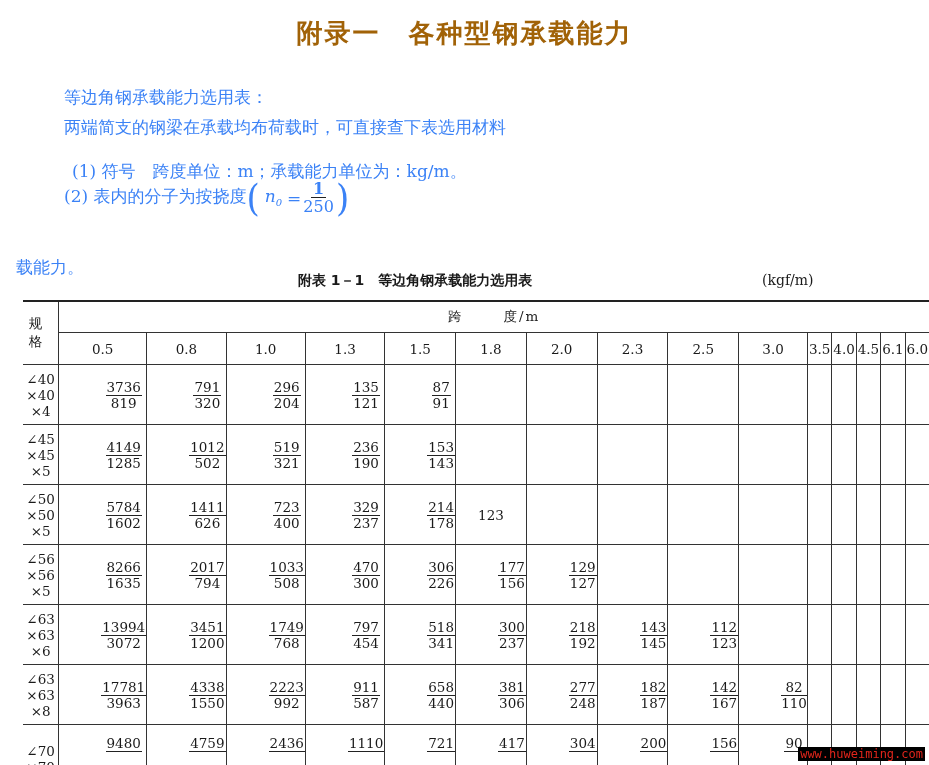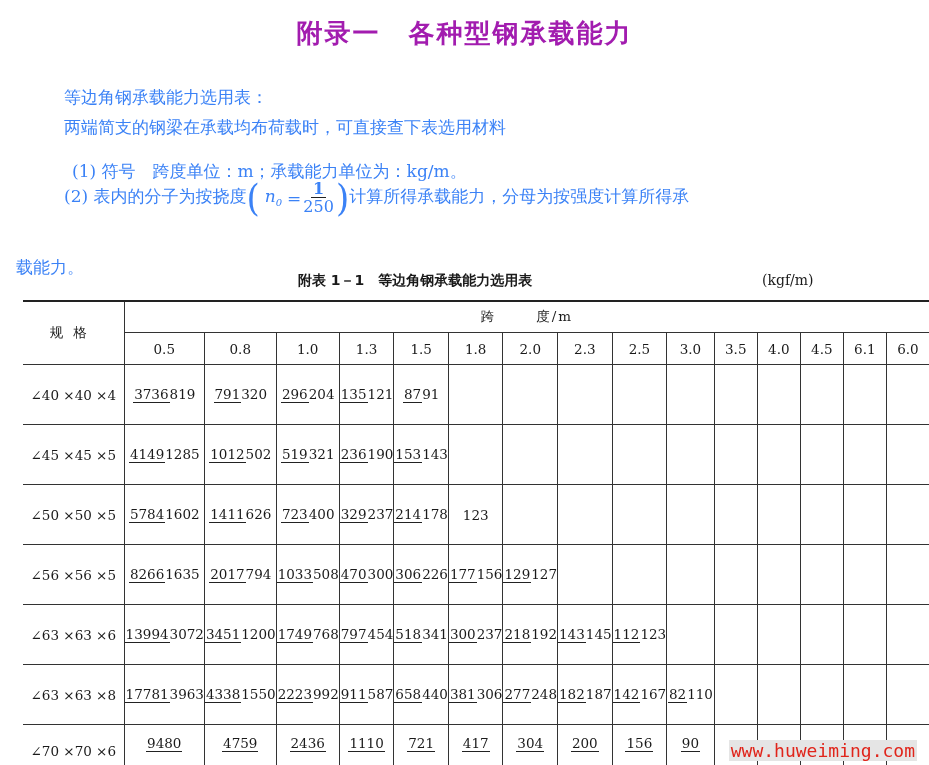--- a/index.html
+++ b/index.html
@@ -1,20 +1,20 @@
 <!DOCTYPE html>
 <html><head>
 <meta charset="utf-8">
 <style>
   html, body { margin: 0; padding: 0; background: #ffffff; }
   body { width: 929px; height: 765px; overflow: hidden; position: relative;
          font-family: "DejaVu Serif", "Liberation Serif", serif; color: #1a1a1a; }
   .title { position: absolute; top: 16px; left: 0; width: 929px; text-align: center;
            font-family: "DejaVu Sans", "Liberation Sans", sans-serif; font-weight: bold;
-           font-size: 26px; letter-spacing: 2px; color: #a21caf; }
+           font-size: 26px; letter-spacing: 2px; color: #a16207; }
   .title .gap { display: inline-block; width: 28px; }
   .para { position: absolute; font-size: 17px; color: #3b82f6; white-space: nowrap; }
   .p1 { left: 64px; top: 86px; }
   .p2 { left: 64px; top: 116px; }
   .p3 { left: 72px; top: 146px; margin-top: 14px; }
   .p4 { left: 64px; top: 180px; }
   .p5 { left: 16px; top: 236px; margin-top: 20px; }
   .frac-inline { display: inline-flex; align-items: center; vertical-align: middle; }
   .paren { font-size: 34px; font-weight: 200; line-height: 1; transform: scaleY(1.1); }
   .n0 { font-style: italic; margin: 0 5px; }
@@ -28,26 +28,26 @@
   table.main td, table.main th { border: 1px solid #333; padding: 0; text-align: center;
                font-weight: normal; font-size: 13.5px; }
   table.main tr > *:first-child { border-left: none; }
   table.main tr > *:last-child { border-right: none; }
   th.spec-head { width: 118px; font-family: "DejaVu Sans", "Liberation Sans", sans-serif; font-size: 14px; font-weight: bold; letter-spacing: 10px; }
   th.span-head { height: 30px; font-size: 14px; letter-spacing: 2px; }
   th.span-head .sp { display: inline-block; width: 40px; }
   th.col { height: 31px; width: 47px; font-size: 13.5px; }
   td.spec { text-align: left; padding-left: 6px; font-size: 13.5px; height: 59px; }
   td.cell { width: 47px; height: 59px; }
-  .frac { display: inline-flex; flex-direction: row; line-height: 15px; font-size: 13.5px; }
+  .frac { display: inline-flex; flex-direction: column; line-height: 15px; font-size: 13.5px; margin-left: 42px; }
   .frac .num { border-bottom: 1.2px solid #222; padding: 0 1px; }
   .single { font-size: 13.5px; }
-  .watermark { position: absolute; right: 12px; bottom: 4px; color: #e0251b;
-               font-family: "DejaVu Sans Mono", "Liberation Mono", monospace; font-size: 18px;
-               background: #e5e5e5; padding: 0 2px; }
+  .watermark { position: absolute; right: 4px; bottom: 4px; color: #e0251b;
+               font-family: "DejaVu Sans Mono", "Liberation Mono", monospace; font-size: 12px;
+               background: #000000; padding: 0 2px; }
 </style>
 </head>
 <body>
 
 <div class="title">
   <span>附录一</span><span class="gap"></span><span>各种型钢承载能力</span>
 </div>
 
 <div class="para p1">等边角钢承载能力选用表：</div>
 <div class="para p2">两端简支的钢梁在承载均布荷载时，可直接查下表选用材料</div>
@@ -55,21 +55,21 @@
 <div class="para p4">
   <span>(2) 表内的分子为按挠度</span><span class="frac-inline">
       <span class="paren">(</span>
       <span class="n0"><span>n</span><sub style="font-size:10px">0</sub></span>
       <span>=</span>
       <span class="mini-frac">
         <span class="num">1</span>
         <span class="den">250</span>
       </span>
       <span class="paren">)</span>
-    </span><span>计算所得承载能力，分母为按强度计算所得承</span>
+    </span>
 </div>
 <div class="para p5">载能力。</div>
 
 <div class="tcaption">附表 1－1　等边角钢承载能力选用表</div>
 <div class="tunit">(kgf/m)</div>
 
 <table class="main" id="main-table">
   <thead>
     <tr>
       <th class="spec-head" rowspan="2">规格</th>

